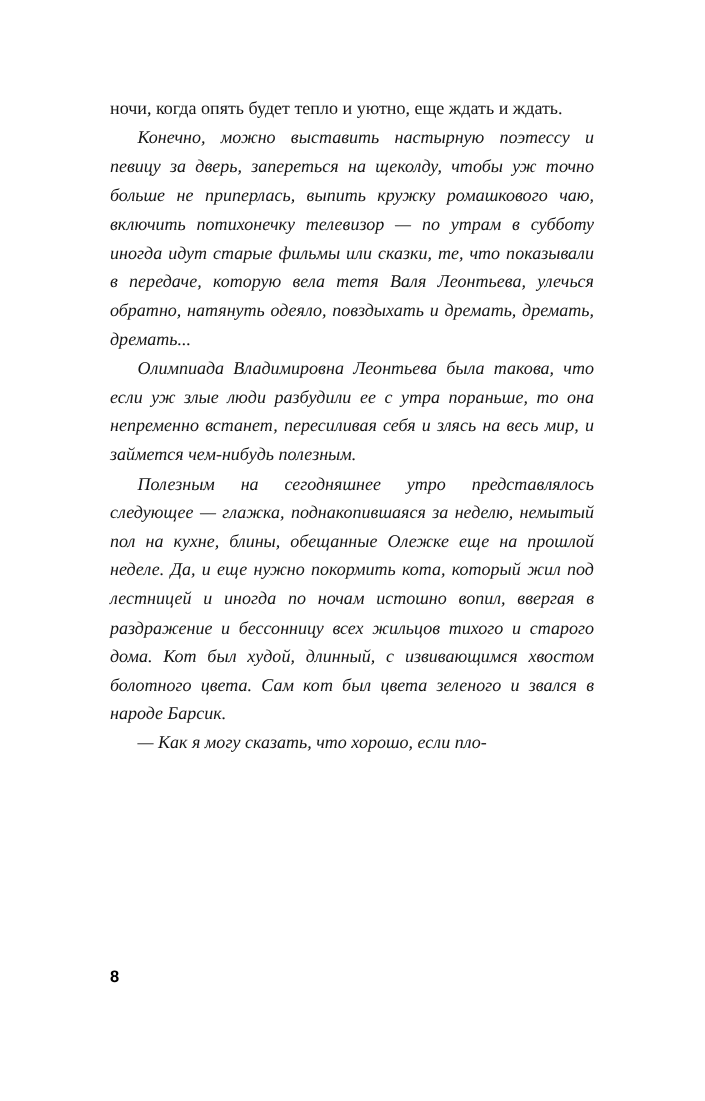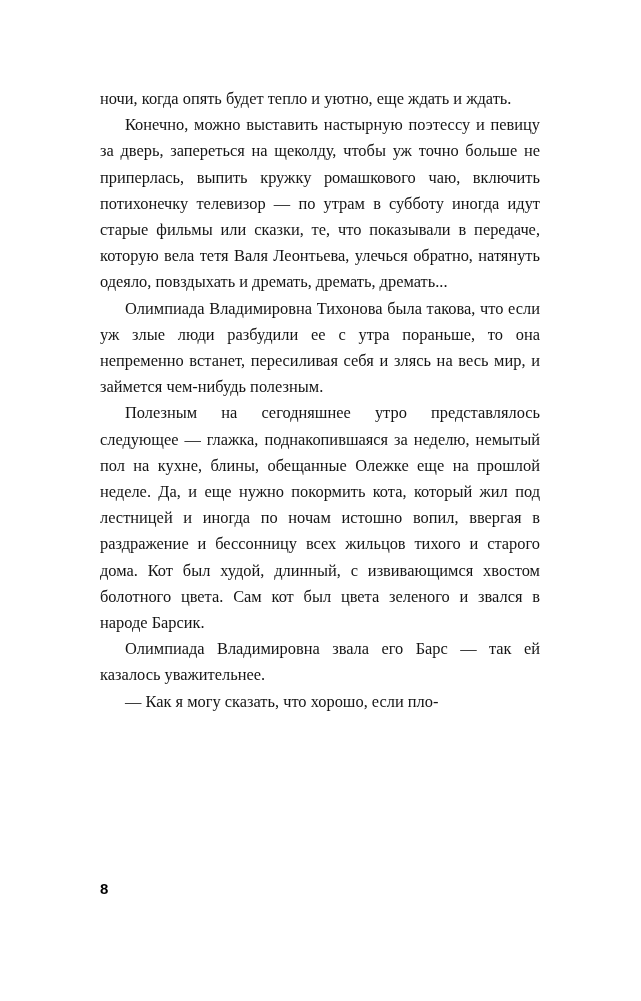--- a/index.html
+++ b/index.html
@@ -32,20 +32,21 @@
     font-size: 16.4px;
     line-height: 26.2px;
     text-align: justify;
     text-justify: inter-word;
     color: #141414;
     -webkit-hyphens: none;
     hyphens: none;
   }
   .para.indent {
     text-indent: 25px;
+    font-style: italic;
   }
   .para.first {
     text-indent: 0;
   }
   .page-number {
     position: absolute;
     left: 100px;
     top: 880px;
     font-family: "Liberation Sans", sans-serif;
     font-weight: bold;
@@ -54,21 +55,20 @@
   }
 </style>
 </head>
 <body>
 
 <div class="page">
 
   <div class="text-block">
     <p class="para first">ночи, когда опять будет тепло и уютно, еще ждать и ждать.</p>
     <p class="para indent">Конечно, можно выставить настырную поэтессу и певицу за дверь, запереться на щеколду, чтобы уж точно больше не приперлась, выпить кружку ромашкового чаю, включить потихонечку телевизор — по утрам в субботу иногда идут старые фильмы или сказки, те, что показывали в передаче, которую вела тетя Валя Леонтьева, улечься обратно, натянуть одеяло, повздыхать и дремать, дремать, дремать...</p>
-    <p class="para indent">Олимпиада Владимировна Тихонова была такова, что если уж злые люди разбудили ее с утра пораньше, то она непременно встанет, пересиливая себя и злясь на весь мир, и займется чем-нибудь полезным.</p>
+    <p class="para indent">Олимпиада Владимировна Леонтьева была такова, что если уж злые люди разбудили ее с утра пораньше, то она непременно встанет, пересиливая себя и злясь на весь мир, и займется чем-нибудь полезным.</p>
     <p class="para indent">Полезным на сегодняшнее утро представлялось следующее — глажка, поднакопившаяся за неделю, немытый пол на кухне, блины, обещанные Олежке еще на прошлой неделе. Да, и еще нужно покормить кота, который жил под лестницей и иногда по ночам истошно вопил, ввергая в раздражение и бессонницу всех жильцов тихого и старого дома. Кот был худой, длинный, с извивающимся хвостом болотного цвета. Сам кот был цвета зеленого и звался в народе Барсик.</p>
-    <p class="para indent">Олимпиада Владимировна звала его Барс — так ей казалось уважительнее.</p>
     <p class="para indent">— Как я могу сказать, что хорошо, если пло-</p>
   </div>
 
   <div class="page-number">8</div>
 
 </div>
 
 </body></html>

